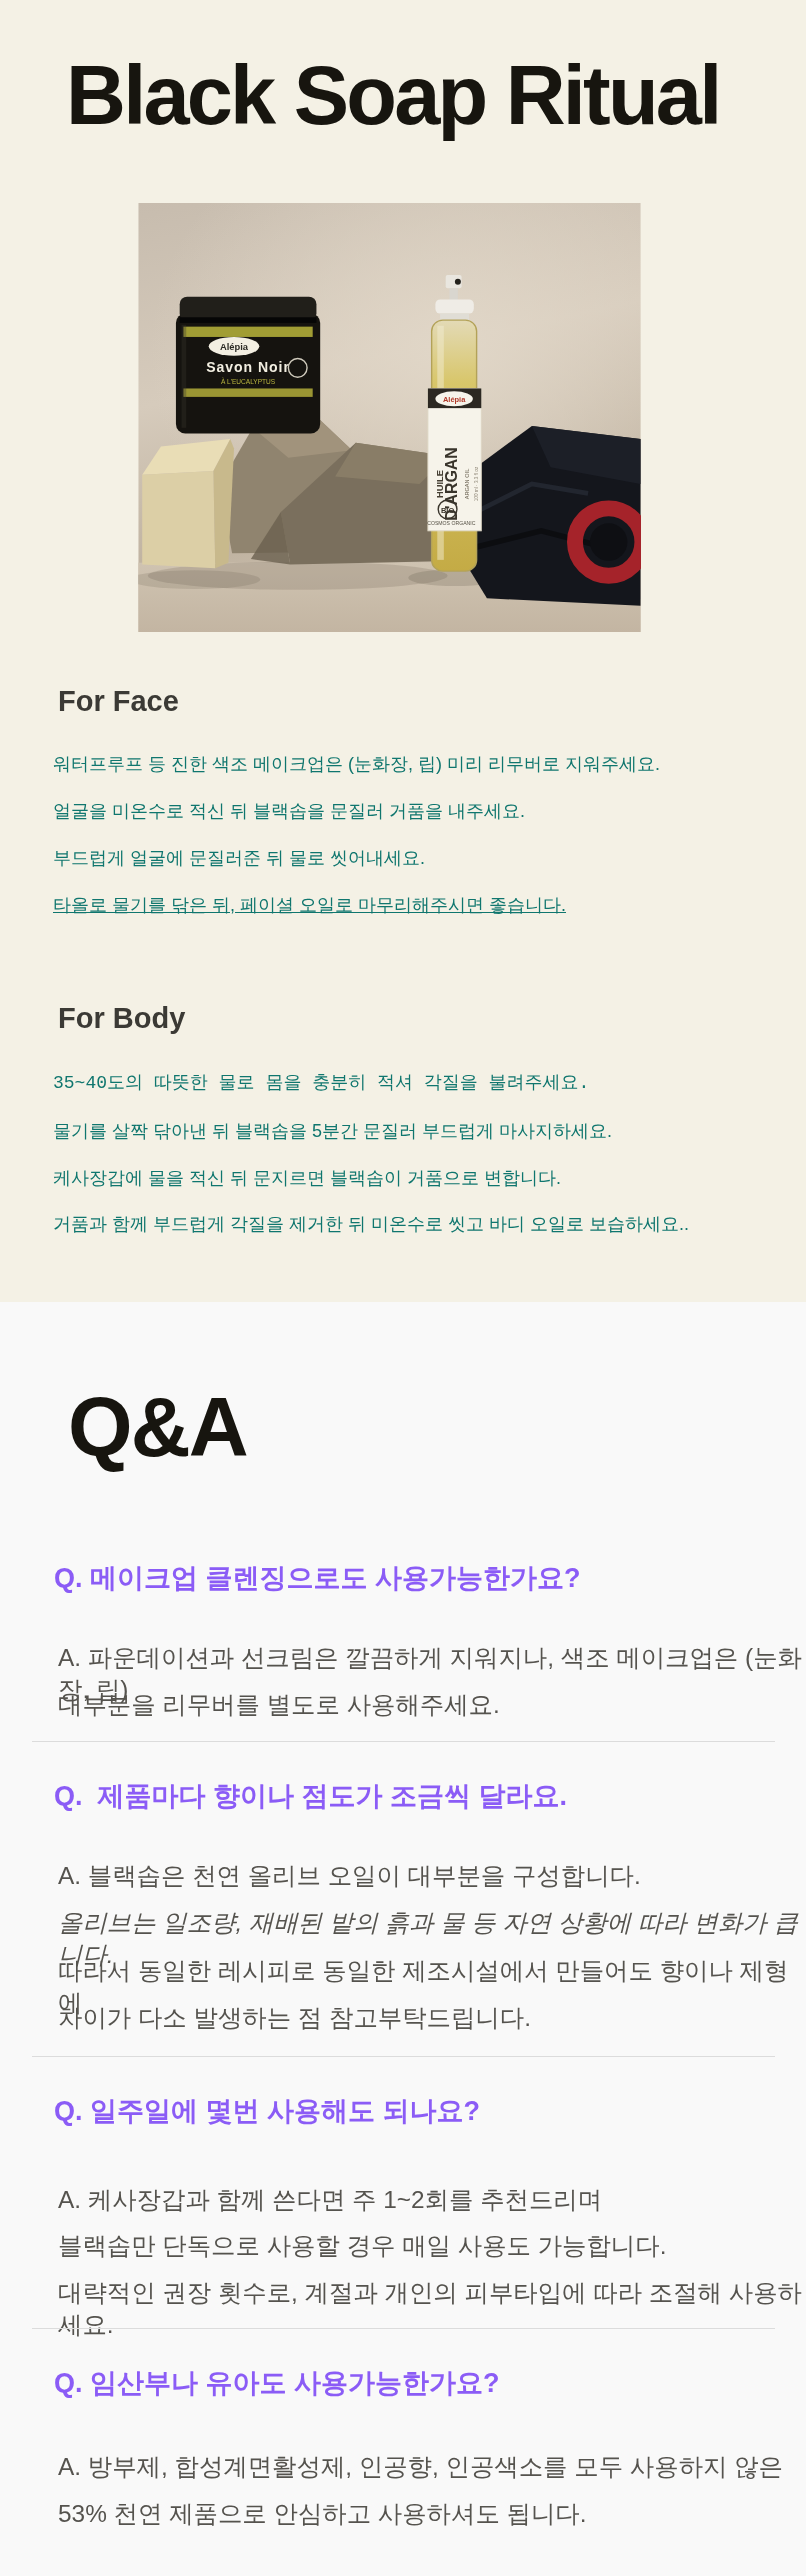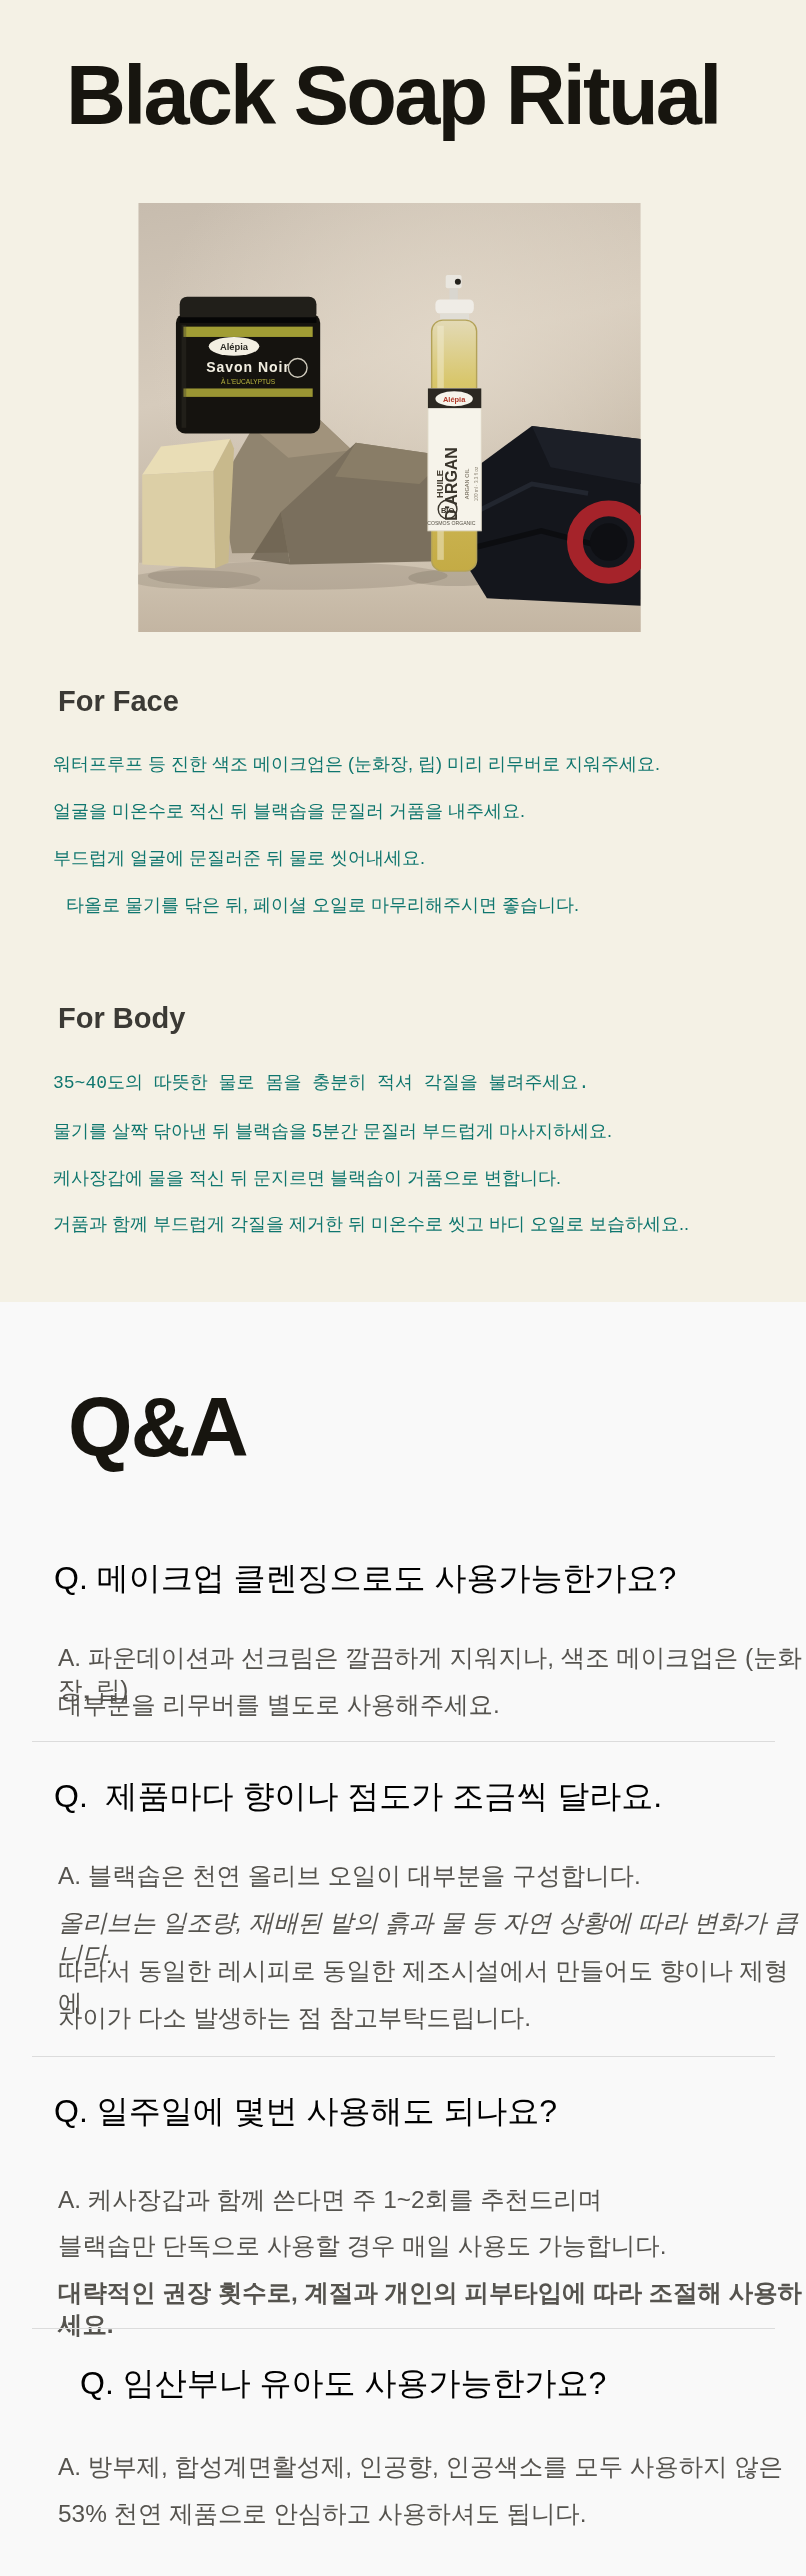--- a/index.html
+++ b/index.html
@@ -9,21 +9,21 @@
     overflow:hidden;background:#f9f9f9;
   }
   .bg-cream{position:absolute;left:0;top:0;width:806px;height:1302px;background:#f4f1e5;}
   .bg-white{position:absolute;left:0;top:1302px;width:806px;height:1274px;background:#f9f9f9;}
   .abs{position:absolute;white-space:pre-wrap;}
   .big-title{
     font-size:83px;font-weight:bold;color:#17150f;letter-spacing:-2.8px;line-height:1;
   }
   .sec-heading{font-size:29px;font-weight:bold;color:#3b3a35;line-height:38px;}
   .usage-line{font-size:18px;color:#0f766e;line-height:32px;}
-  .q-heading{font-size:32px;font-weight:normal;color:#000000;line-height:36px;}
+  .q-heading{font-size:27px;font-weight:bold;color:#8b5cf6;line-height:36px;}
   .a-line{font-size:24.4px;color:#55534e;line-height:32px;margin-top:22px;}
   .divider{position:absolute;left:32px;width:743px;height:0.9px;background:#dcdcdc;}
   .photo{position:absolute;left:138px;top:203px;width:503px;height:429px;}
 </style>
 </head>
 <body>
 
 <div id="page">
   <div class="bg-cream"></div>
   <div class="bg-white"></div>
@@ -119,21 +119,21 @@
         <text x="330" y="330.5" font-size="8" font-weight="bold" fill="#39342b" text-anchor="middle">BIO</text>
         <text x="334" y="344" font-size="5.5" fill="#555045" text-anchor="middle">COSMOS ORGANIC</text>
       </g>
     </g>
   </svg>
 
   <div class="abs sec-heading" style="left:58px;top:682px;">For Face</div>
   <div class="abs usage-line" style="left:53px;top:748px;">워터프루프 등 진한 색조 메이크업은 (눈화장, 립) 미리 리무버로 지워주세요.</div>
   <div class="abs usage-line" style="left:53px;top:795px;">얼굴을 미온수로 적신 뒤 블랙솝을 문질러 거품을 내주세요.</div>
   <div class="abs usage-line" style="left:53px;top:842px;">부드럽게 얼굴에 문질러준 뒤 물로 씻어내세요.</div>
-  <div class="abs usage-line" style="left:66px;top:889px;">타올로 물기를 닦은 뒤, 페이셜 오일로 마무리해주시면 좋습니다.</div>
+  <div class="abs usage-line" style="left:53px;top:889px;text-decoration:underline;">타올로 물기를 닦은 뒤, 페이셜 오일로 마무리해주시면 좋습니다.</div>
 
   <div class="abs sec-heading" style="left:58px;top:999px;">For Body</div>
   <div class="abs usage-line" style="left:53px;top:1067px;font-family:Liberation Mono, monospace;">35~40도의 따뜻한 물로 몸을 충분히 적셔 각질을 불려주세요.</div>
   <div class="abs usage-line" style="left:53px;top:1115px;">물기를 살짝 닦아낸 뒤 블랙솝을 5분간 문질러 부드럽게 마사지하세요.</div>
   <div class="abs usage-line" style="left:53px;top:1162px;">케사장갑에 물을 적신 뒤 문지르면 블랙솝이 거품으로 변합니다.</div>
   <div class="abs usage-line" style="left:53px;top:1208px;">거품과 함께 부드럽게 각질을 제거한 뒤 미온수로 씻고 바디 오일로 보습하세요..</div>
 
   <div class="abs big-title" style="left:68px;top:1386px;letter-spacing:-1.9px;">Q&amp;A</div>
 
   <div class="abs q-heading" style="left:54px;top:1560px;">Q. 메이크업 클렌징으로도 사용가능한가요?</div>
@@ -144,20 +144,20 @@
   <div class="abs q-heading" style="left:54px;top:1778px;">Q.  제품마다 향이나 점도가 조금씩 달라요.</div>
   <div class="abs a-line" style="left:58px;top:1838px;">A. 블랙솝은 천연 올리브 오일이 대부분을 구성합니다.</div>
   <div class="abs a-line" style="left:58px;top:1885px;font-style:italic;">올리브는 일조량, 재배된 밭의 흙과 물 등 자연 상황에 따라 변화가 큽니다.</div>
   <div class="abs a-line" style="left:58px;top:1933px;">따라서 동일한 레시피로 동일한 제조시설에서 만들어도 향이나 제형에</div>
   <div class="abs a-line" style="left:58px;top:1980px;">차이가 다소 발생하는 점 참고부탁드립니다.</div>
   <div class="divider" style="top:2056px;"></div>
 
   <div class="abs q-heading" style="left:54px;top:2093px;">Q. 일주일에 몇번 사용해도 되나요?</div>
   <div class="abs a-line" style="left:58px;top:2162px;">A. 케사장갑과 함께 쓴다면 주 1~2회를 추천드리며</div>
   <div class="abs a-line" style="left:58px;top:2208px;">블랙솝만 단독으로 사용할 경우 매일 사용도 가능합니다.</div>
-  <div class="abs a-line" style="left:58px;top:2255px;font-weight:bold;">대략적인 권장 횟수로, 계절과 개인의 피부타입에 따라 조절해 사용하세요.</div>
+  <div class="abs a-line" style="left:58px;top:2255px;">대략적인 권장 횟수로, 계절과 개인의 피부타입에 따라 조절해 사용하세요.</div>
   <div class="divider" style="top:2328px;"></div>
 
-  <div class="abs q-heading" style="left:54px;top:2365px;margin-left:26px;">Q. 임산부나 유아도 사용가능한가요?</div>
+  <div class="abs q-heading" style="left:54px;top:2365px;">Q. 임산부나 유아도 사용가능한가요?</div>
   <div class="abs a-line" style="left:58px;top:2429px;">A. 방부제, 합성계면활성제, 인공향, 인공색소를 모두 사용하지 않은</div>
   <div class="abs a-line" style="left:58px;top:2476px;">53% 천연 제품으로 안심하고 사용하셔도 됩니다.</div>
 </div>
 
 
 </body></html>

